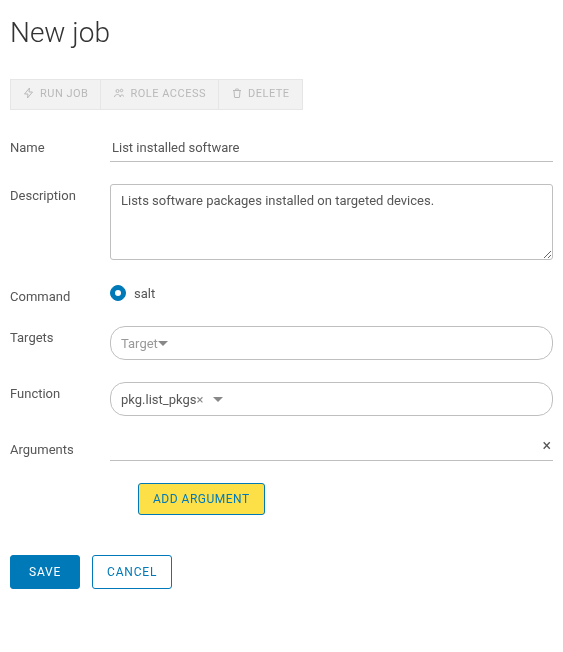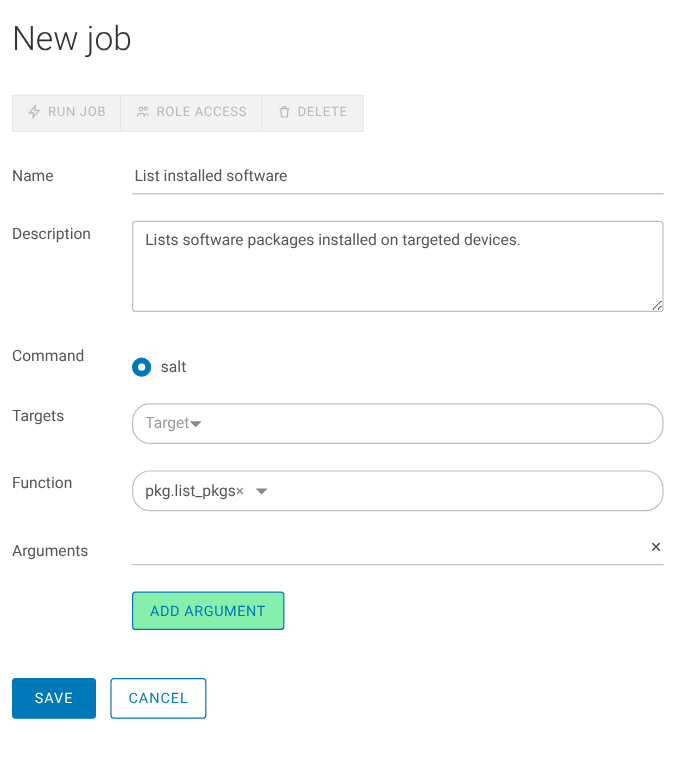--- a/index.html
+++ b/index.html
@@ -67,21 +67,21 @@
     height: 76px;
     border: 1px solid #bfbfbf;
     border-radius: 3px;
     padding: 8px 10px;
     font-size: 13px;
     font-family: inherit;
     color: #565656;
     resize: both;
     outline: none;
   }
-  .radio-group { display: flex; flex-direction: row; gap: 22px; margin-top: 12px; }
+  .radio-group { display: flex; flex-direction: row; gap: 22px; }
   .radio-item { display: flex; align-items: center; gap: 8px; cursor: pointer; }
   .radio-circle {
     width: 16px; height: 16px; border-radius: 50%;
     border: 1px solid #a0a0a0;
     display: flex; align-items: center; justify-content: center;
     background: #fff;
   }
   .radio-item.selected .radio-circle {
     border-color: #0079b8;
     background: #0079b8;
@@ -111,23 +111,23 @@
     border-top: 5px solid #888;
   }
   .select-actions { display:flex; align-items:center; gap:10px; }
   .select-clear { color:#888; font-size:13px; cursor:pointer; line-height:1; }
   .arg-row {
     display:flex; align-items:center; justify-content:flex-end;
     border-bottom:1px solid #bfbfbf; padding: 0 2px 6px 2px; min-height:22px;
   }
   .arg-remove { color:#565656; font-size:16px; cursor:pointer; line-height:1; }
   .outline-btn {
-    background:#86efac; border:1px solid #0079b8; color:#0079b8;
+    background:#fde047; border:1px solid #0079b8; color:#0079b8;
     font-size:12px; letter-spacing:0.5px; padding:8px 14px;
-    border-radius:3px; cursor:pointer; font-family:inherit;
+    border-radius:3px; cursor:pointer; font-family:inherit;margin-left:28px;
   }
   .footer { display:flex; gap:12px; margin-top:40px; }
   .primary-btn {
     background:#0079b8; border:1px solid #0079b8; color:#fff;
     font-size:12px; letter-spacing:0.8px; padding:9px 18px;
     border-radius:3px; cursor:pointer; font-family:inherit;
   }
   .secondary-btn {
     background:#fff; border:1px solid #0079b8; color:#0079b8;
     font-size:12px; letter-spacing:0.8px; padding:9px 14px;

